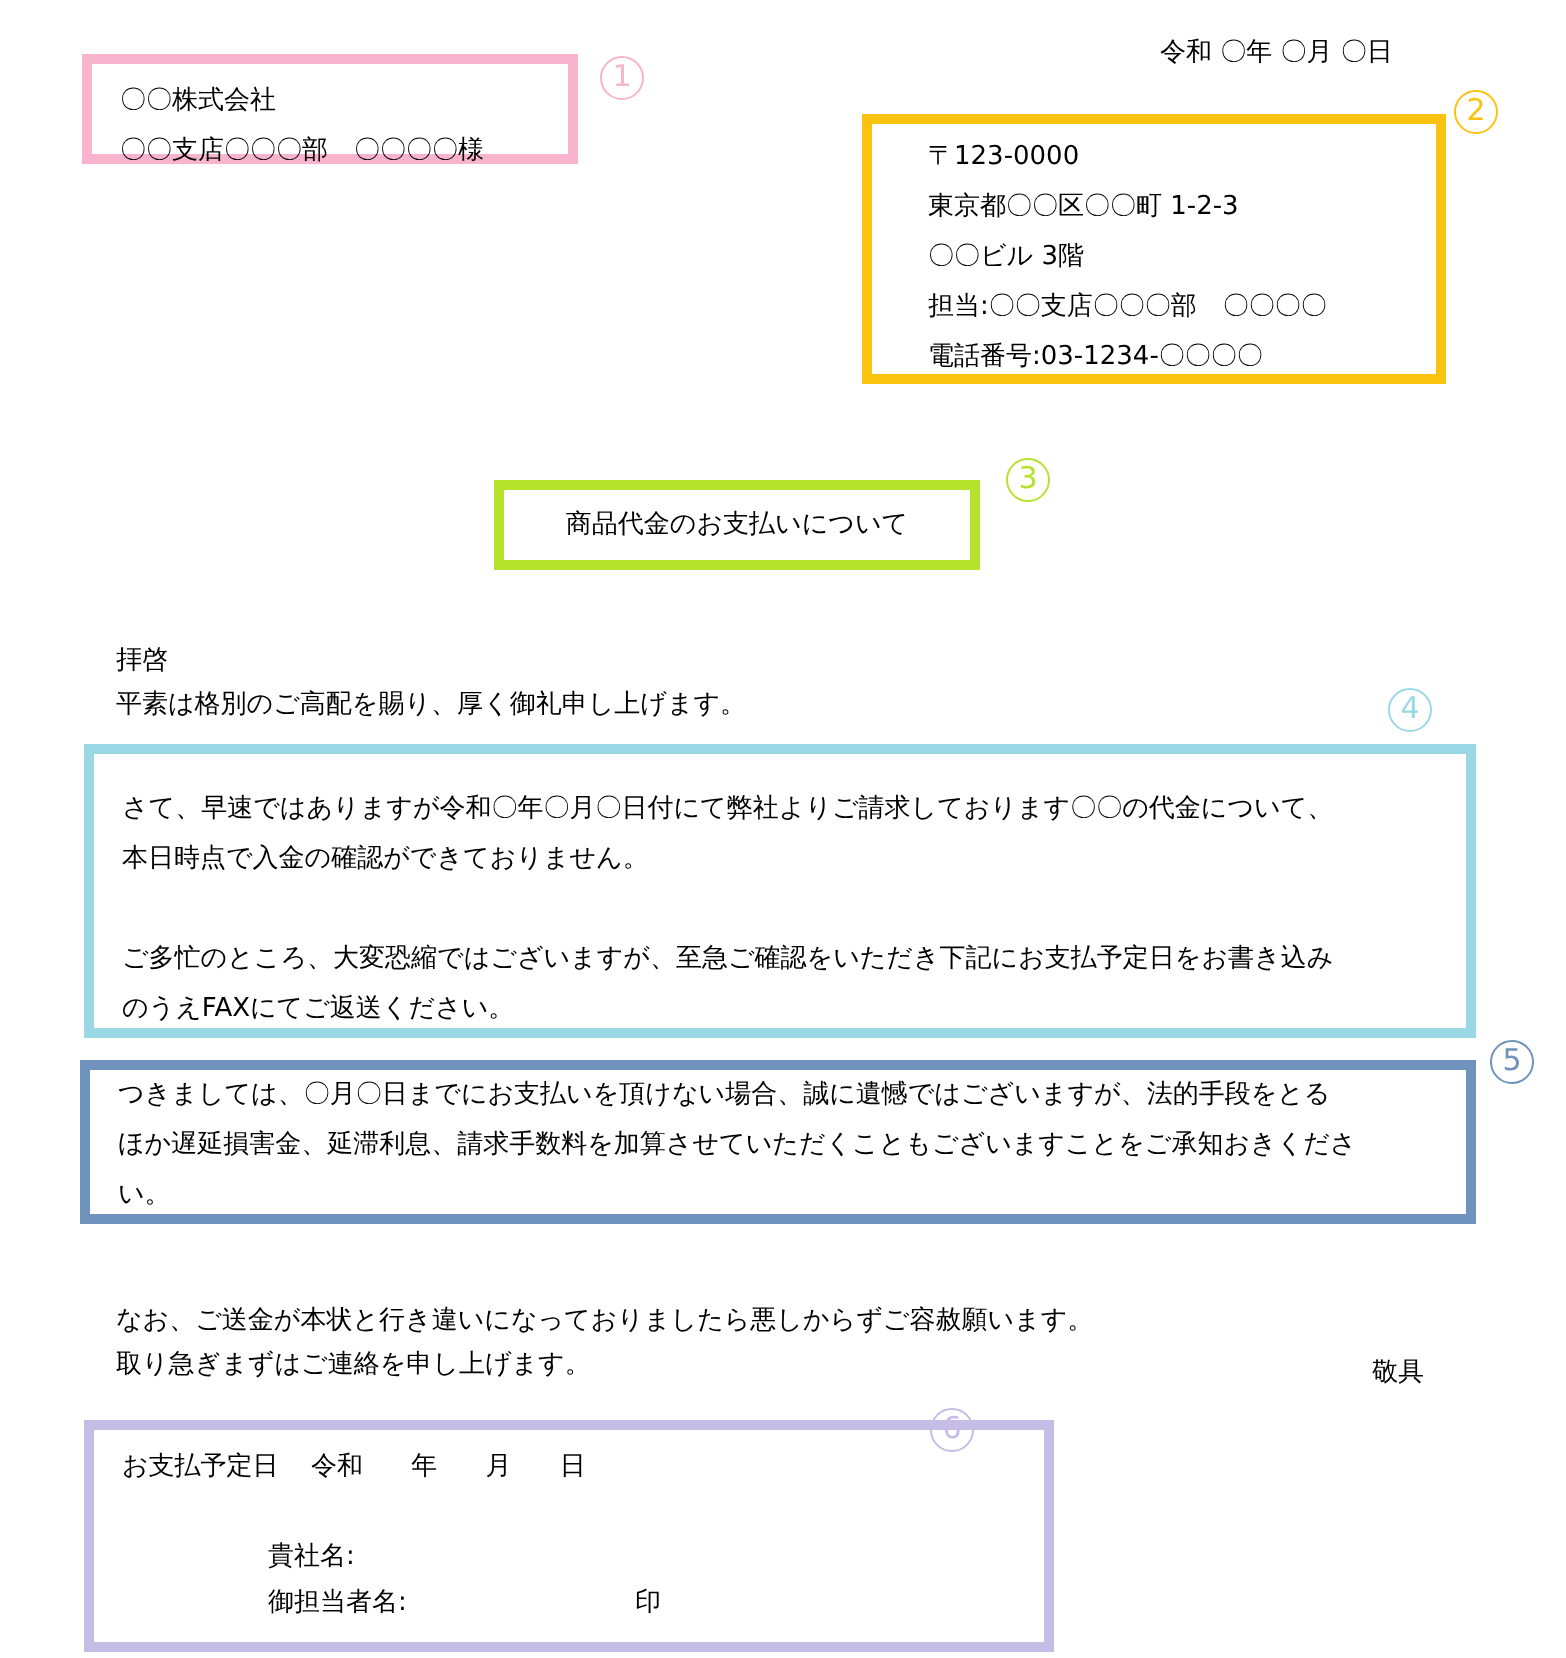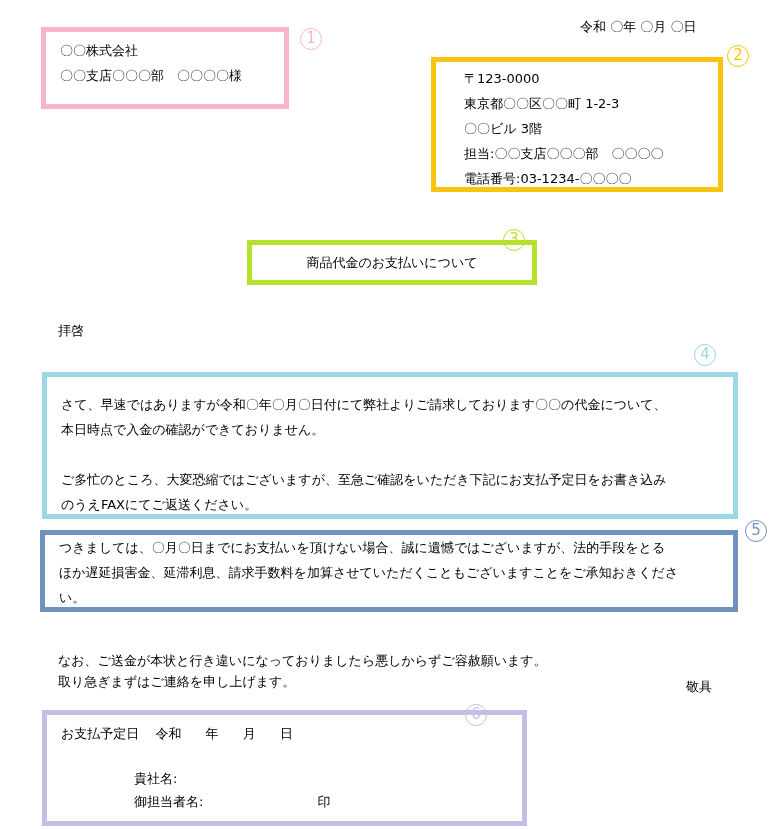--- a/index.html
+++ b/index.html
@@ -16,42 +16,43 @@
       box-sizing: border-box; border: 1.5px solid; font-size: 15px; line-height: 19px;
       text-align: center; font-family: "DejaVu Sans", sans-serif;
     }
     .para { white-space: nowrap; line-height: 25px; }
   </style>
 </head>
 <body>
 
 <div class="abs line" style="left:580px; top:14px;">令和 〇年 〇月 〇日</div>
 
-<div class="box" style="left:41px; top:27px; width:248px; height:82px; border:5px solid #f8b4cc; padding:6px 16px 0 14px;">
+<div class="box" style="left:41px; top:27px; width:248px; height:55px; border:5px solid #f8b4cc; padding:6px 16px 0 14px;">
   <div class="line">〇〇株式会社</div>
   <div class="line">〇〇支店〇〇〇部　〇〇〇〇様</div>
 </div>
 <div class="circ" style="left:300px; top:28px; color:#f8b4cc; border-color:#f8b4cc;">1</div>
 
 <div class="box" style="left:431px; top:57px; width:292px; height:135px; border:5px solid #f9c30f; padding:4px 12px 0 28px;">
   <div class="line">〒123-0000</div>
   <div class="line">東京都〇〇区〇〇町 1-2-3</div>
   <div class="line">〇〇ビル 3階</div>
   <div class="line">担当:〇〇支店〇〇〇部　〇〇〇〇</div>
   <div class="line">電話番号:03-1234-〇〇〇〇</div>
 </div>
 <div class="circ" style="left:727px; top:45px; color:#f9c30f; border-color:#f9c30f;">2</div>
 
-<div class="box" style="left:247px; top:240px; width:290px; height:45px; border:5px solid #b5e22a; text-align:center; padding-top:5px;">
+<div class="box" style="left:247px; top:240px; width:243px; height:45px; border:5px solid #b5e22a; text-align:center; padding-top:5px;">
   <div class="line">商品代金のお支払いについて</div>
 </div>
 <div class="circ" style="left:503px; top:229px; color:#b5e22a; border-color:#b5e22a;">3</div>
 
 <div class="abs" style="left:58px; top:320px;">
   <div class="line" style="line-height:22px;">拝啓</div>
+  <div class="line" style="line-height:22px;">平素は格別のご高配を賜り、厚く御礼申し上げます。</div>
 </div>
 
 <div class="circ" style="left:694px; top:344px; color:#9ad8e6; border-color:#9ad8e6;">4</div>
 <div class="box" style="left:42px; top:372px; width:696px; height:147px; border:5px solid #9ad8e6; padding:15px 0 0 14px;">
   <div class="para">さて、早速ではありますが令和〇年〇月〇日付にて弊社よりご請求しております〇〇の代金について、</div>
   <div class="para">本日時点で入金の確認ができておりません。</div>
   <div class="para" style="height:25px;"></div>
   <div class="para">ご多忙のところ、大変恐縮ではございますが、至急ご確認をいただき下記にお支払予定日をお書き込み</div>
   <div class="para">のうえFAXにてご返送ください。</div>
 </div>

